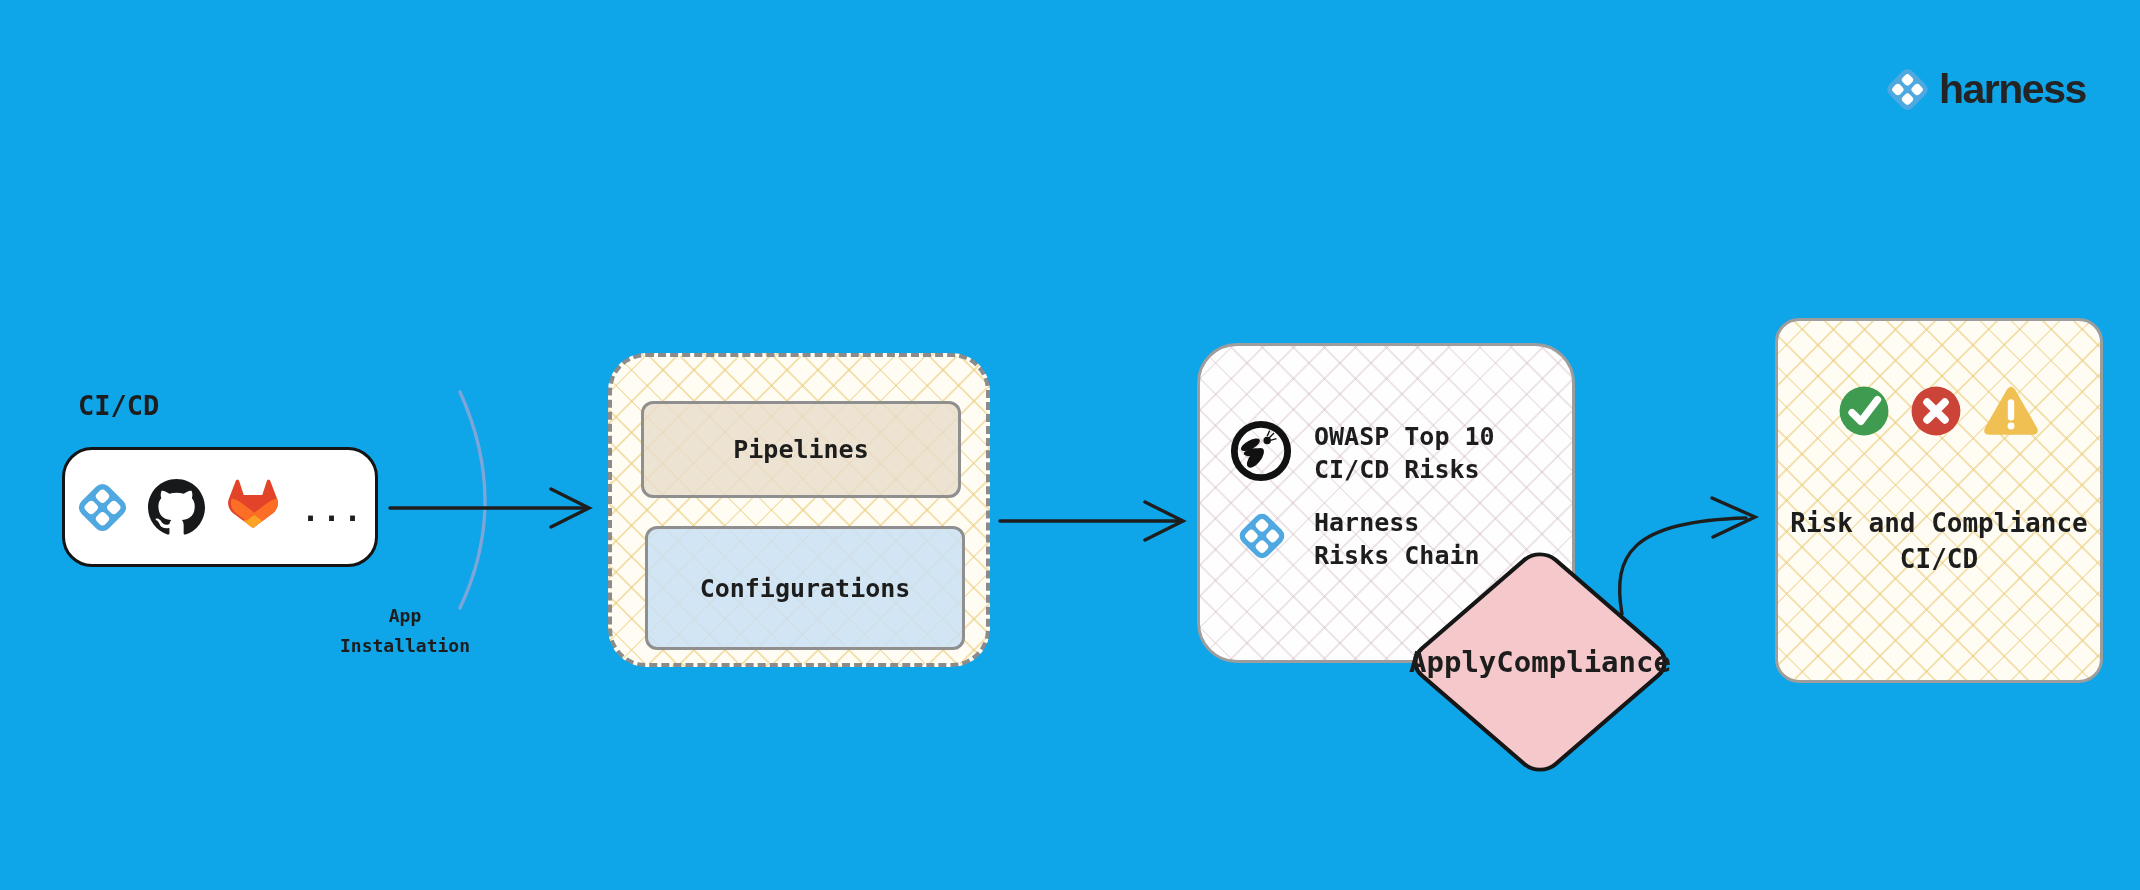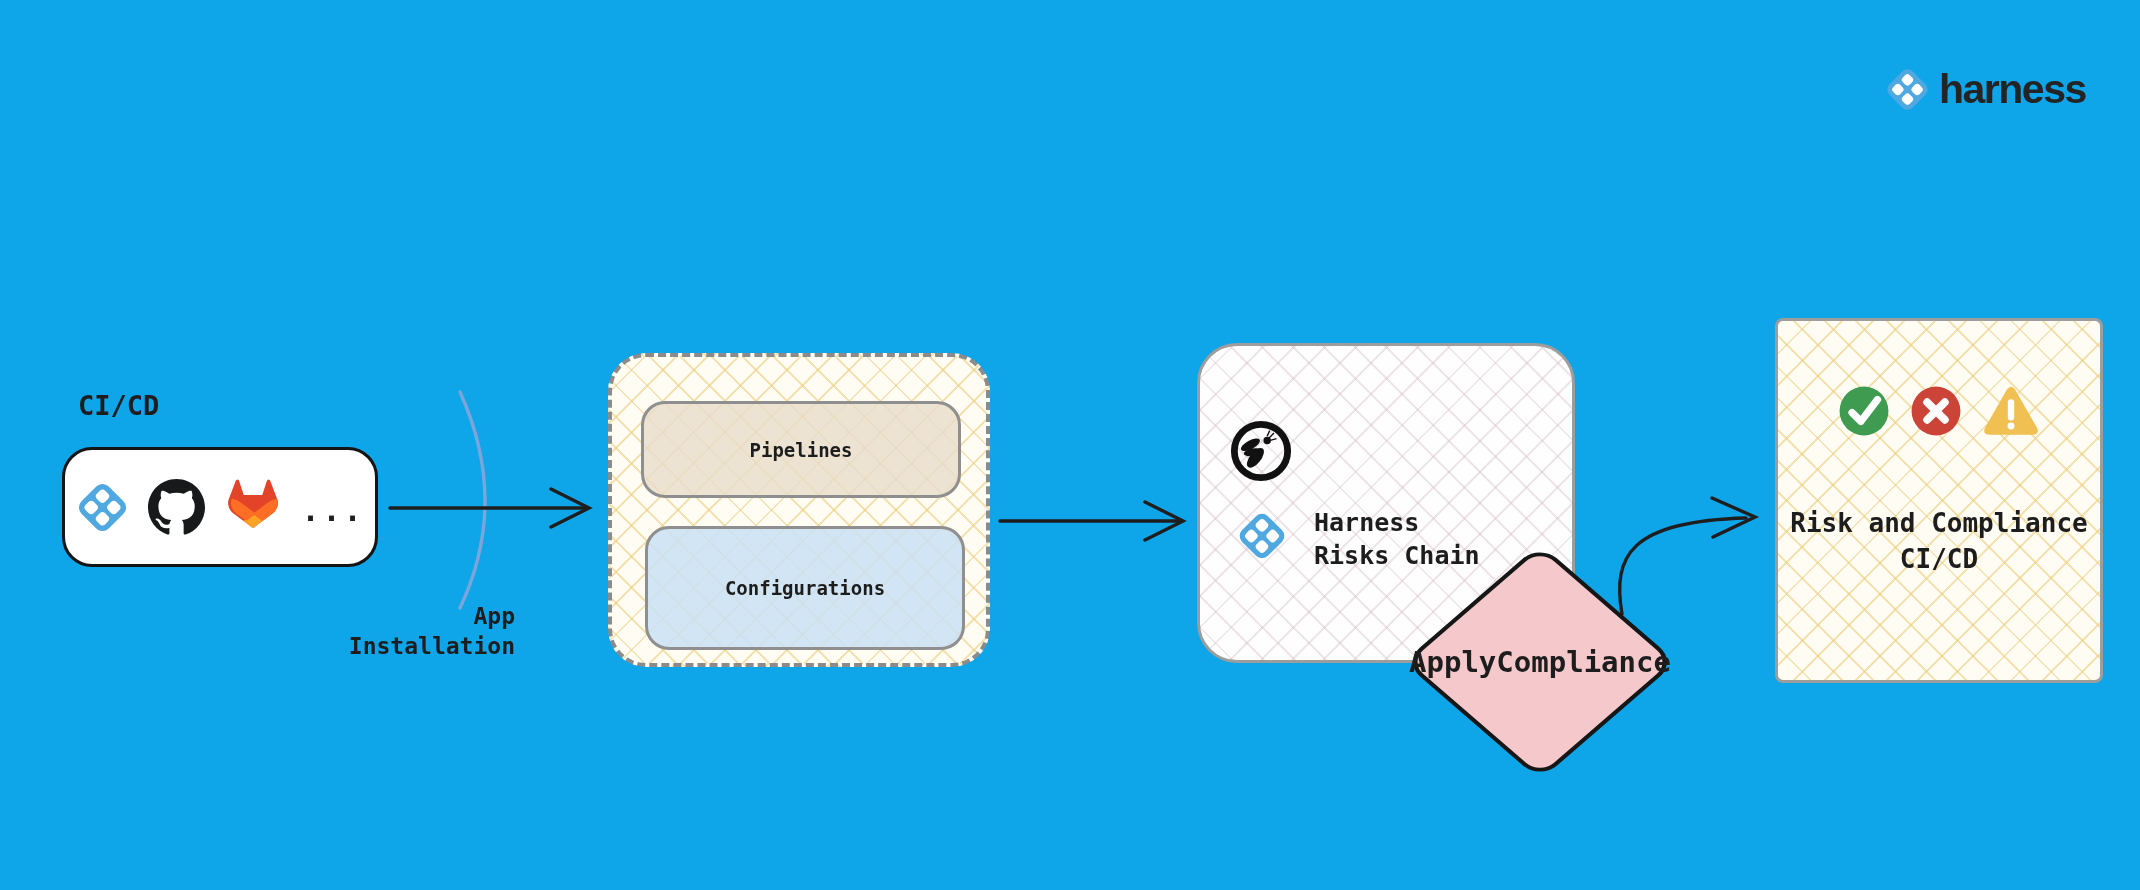--- a/index.html
+++ b/index.html
@@ -39,30 +39,30 @@
   .cicd-label{left:78px;top:390px;font-size:27px;z-index:1;}
   .source-box{
     left:62px;top:447px;width:316px;height:120px;box-sizing:border-box;
     background:#ffffff;border:3.5px solid #141414;border-radius:30px;
     display:flex;align-items:center;justify-content:center;gap:18px;
     z-index:1;
   }
   .dots{font-size:30px;font-weight:700;letter-spacing:3px;padding-top:6px;}
 
   
-  .install-label{left:295px;top:601px;width:220px;text-align:right;font-size:23px;line-height:30px;z-index:1;}
+  .install-label{left:295px;top:601px;width:220px;text-align:center;font-size:18px;line-height:30px;z-index:1;}
 
   
   .dashed-box{
     left:608px;top:353px;width:382px;height:314px;box-sizing:border-box;
     border:4px dashed #8b8b8b;border-radius:38px;z-index:1;
   }
   .pill{
-    position:absolute;box-sizing:border-box;border:3px solid #8f8f8f;border-radius:24px;
-    display:flex;align-items:center;justify-content:center;font-size:19px;
+    position:absolute;box-sizing:border-box;border:3px solid #8f8f8f;border-radius:12px;
+    display:flex;align-items:center;justify-content:center;font-size:25px;
   }
   .pill-pipelines{left:29px;top:44px;width:320px;height:97px;background:rgba(232,220,203,.80);}
   .pill-configurations{left:33px;top:169px;width:320px;height:124px;background:rgba(202,224,243,.85);}
 
   
   .standards-box{
     left:1197px;top:343px;width:378px;height:320px;box-sizing:border-box;
     border:3px solid #9d9d9d;border-radius:40px;z-index:1;
   }
   .std-label{position:absolute;left:114px;font-size:25px;line-height:33px;}
@@ -71,21 +71,21 @@
   .diamond-svg{left:1390px;top:528px;z-index:3;}
   .diamond-label{
     left:1390px;top:528px;width:300px;height:268px;z-index:4;
     display:flex;align-items:center;justify-content:center;
     font-size:29px;line-height:37px;text-align:center;
   }
 
   
   .outcome-box{
     left:1775px;top:318px;width:328px;height:365px;box-sizing:border-box;
-    border:3px solid #9d9d9d;border-radius:8px;z-index:1;
+    border:3px solid #9d9d9d;border-radius:24px;z-index:1;
   }
   .status-icons{position:absolute;top:64px;left:0;width:100%;display:flex;justify-content:center;align-items:center;gap:20px;}
   .outcome-label{position:absolute;top:184px;left:0;width:100%;text-align:center;font-size:26px;line-height:36px;}
 
   .connector-layer{left:0;top:0;z-index:2;pointer-events:none;}
 </style>
 </head>
 <body>
 
 <div class="canvas">
@@ -158,20 +158,24 @@
 
   <div class="abs standards-box hatch-rose">
     <svg class="abs" style="left:30px;top:74px;" width="62" height="62" viewBox="0 0 100 100">
       <circle cx="50" cy="50" r="43" fill="none" stroke="#111" stroke-width="11"></circle>
       <ellipse cx="41" cy="61" rx="9" ry="19" transform="rotate(38 41 61)" fill="#111"></ellipse>
       <ellipse cx="33" cy="40" rx="17" ry="7" transform="rotate(-28 33 40)" fill="#111"></ellipse>
       <ellipse cx="37" cy="52" rx="15" ry="6" transform="rotate(-10 37 52)" fill="#111"></ellipse>
       <circle cx="60" cy="33" r="6" fill="#111"></circle>
       <path d="M63 29 L71 21 M65 33 L75 30 M60 26 L64 17" stroke="#111" stroke-width="2.2" fill="none"></path>
     </svg>
+    <div class="std-label mono" style="top:74px;">
+      <div>OWASP Top 10</div>
+      <div>CI/CD Risks</div>
+    </div>
     <svg class="abs" style="left:36px;top:164px;" width="52" height="52" viewBox="0 0 100 100">
       <g transform="rotate(45 50 50)">
         <rect x="15" y="15" width="70" height="70" rx="16" fill="#4FA8E0"></rect>
         <rect x="25" y="25" width="21" height="21" rx="7" fill="#fff"></rect>
         <rect x="54" y="25" width="21" height="21" rx="7" fill="#fff"></rect>
         <rect x="25" y="54" width="21" height="21" rx="7" fill="#fff"></rect>
         <rect x="54" y="54" width="21" height="21" rx="7" fill="#fff"></rect>
       </g>
     </svg>
     <div class="std-label mono" style="top:160px;">

